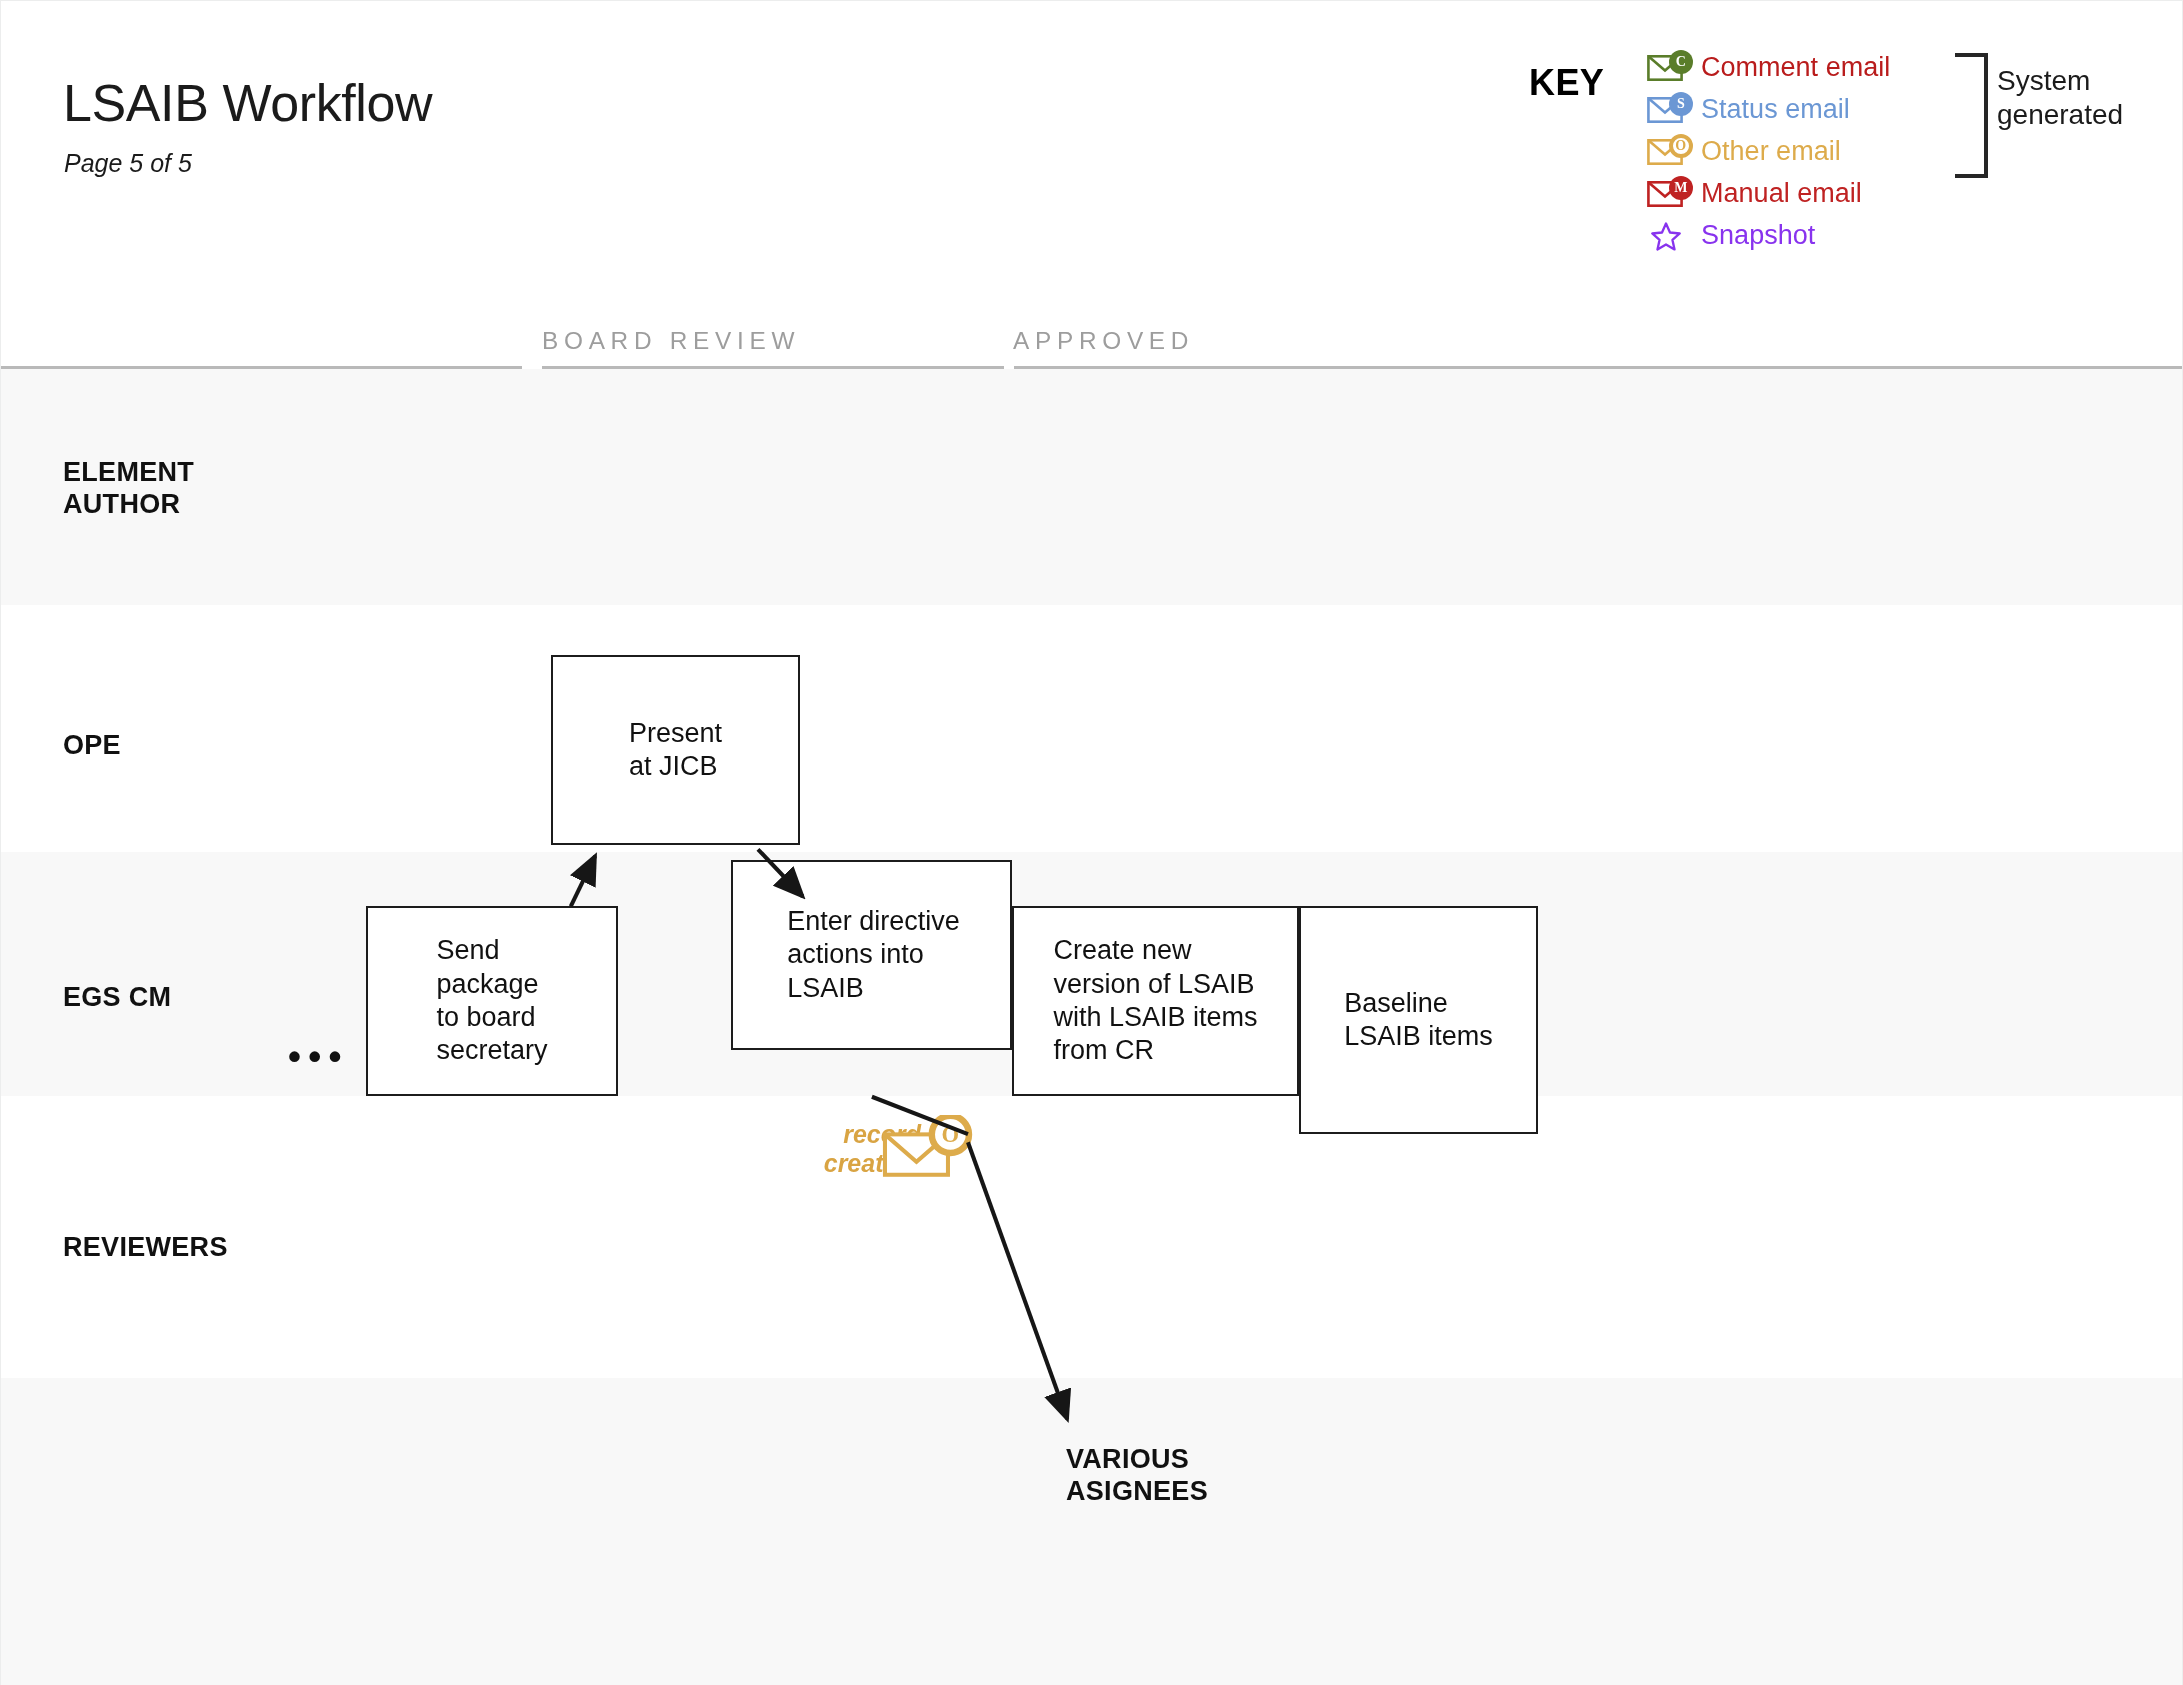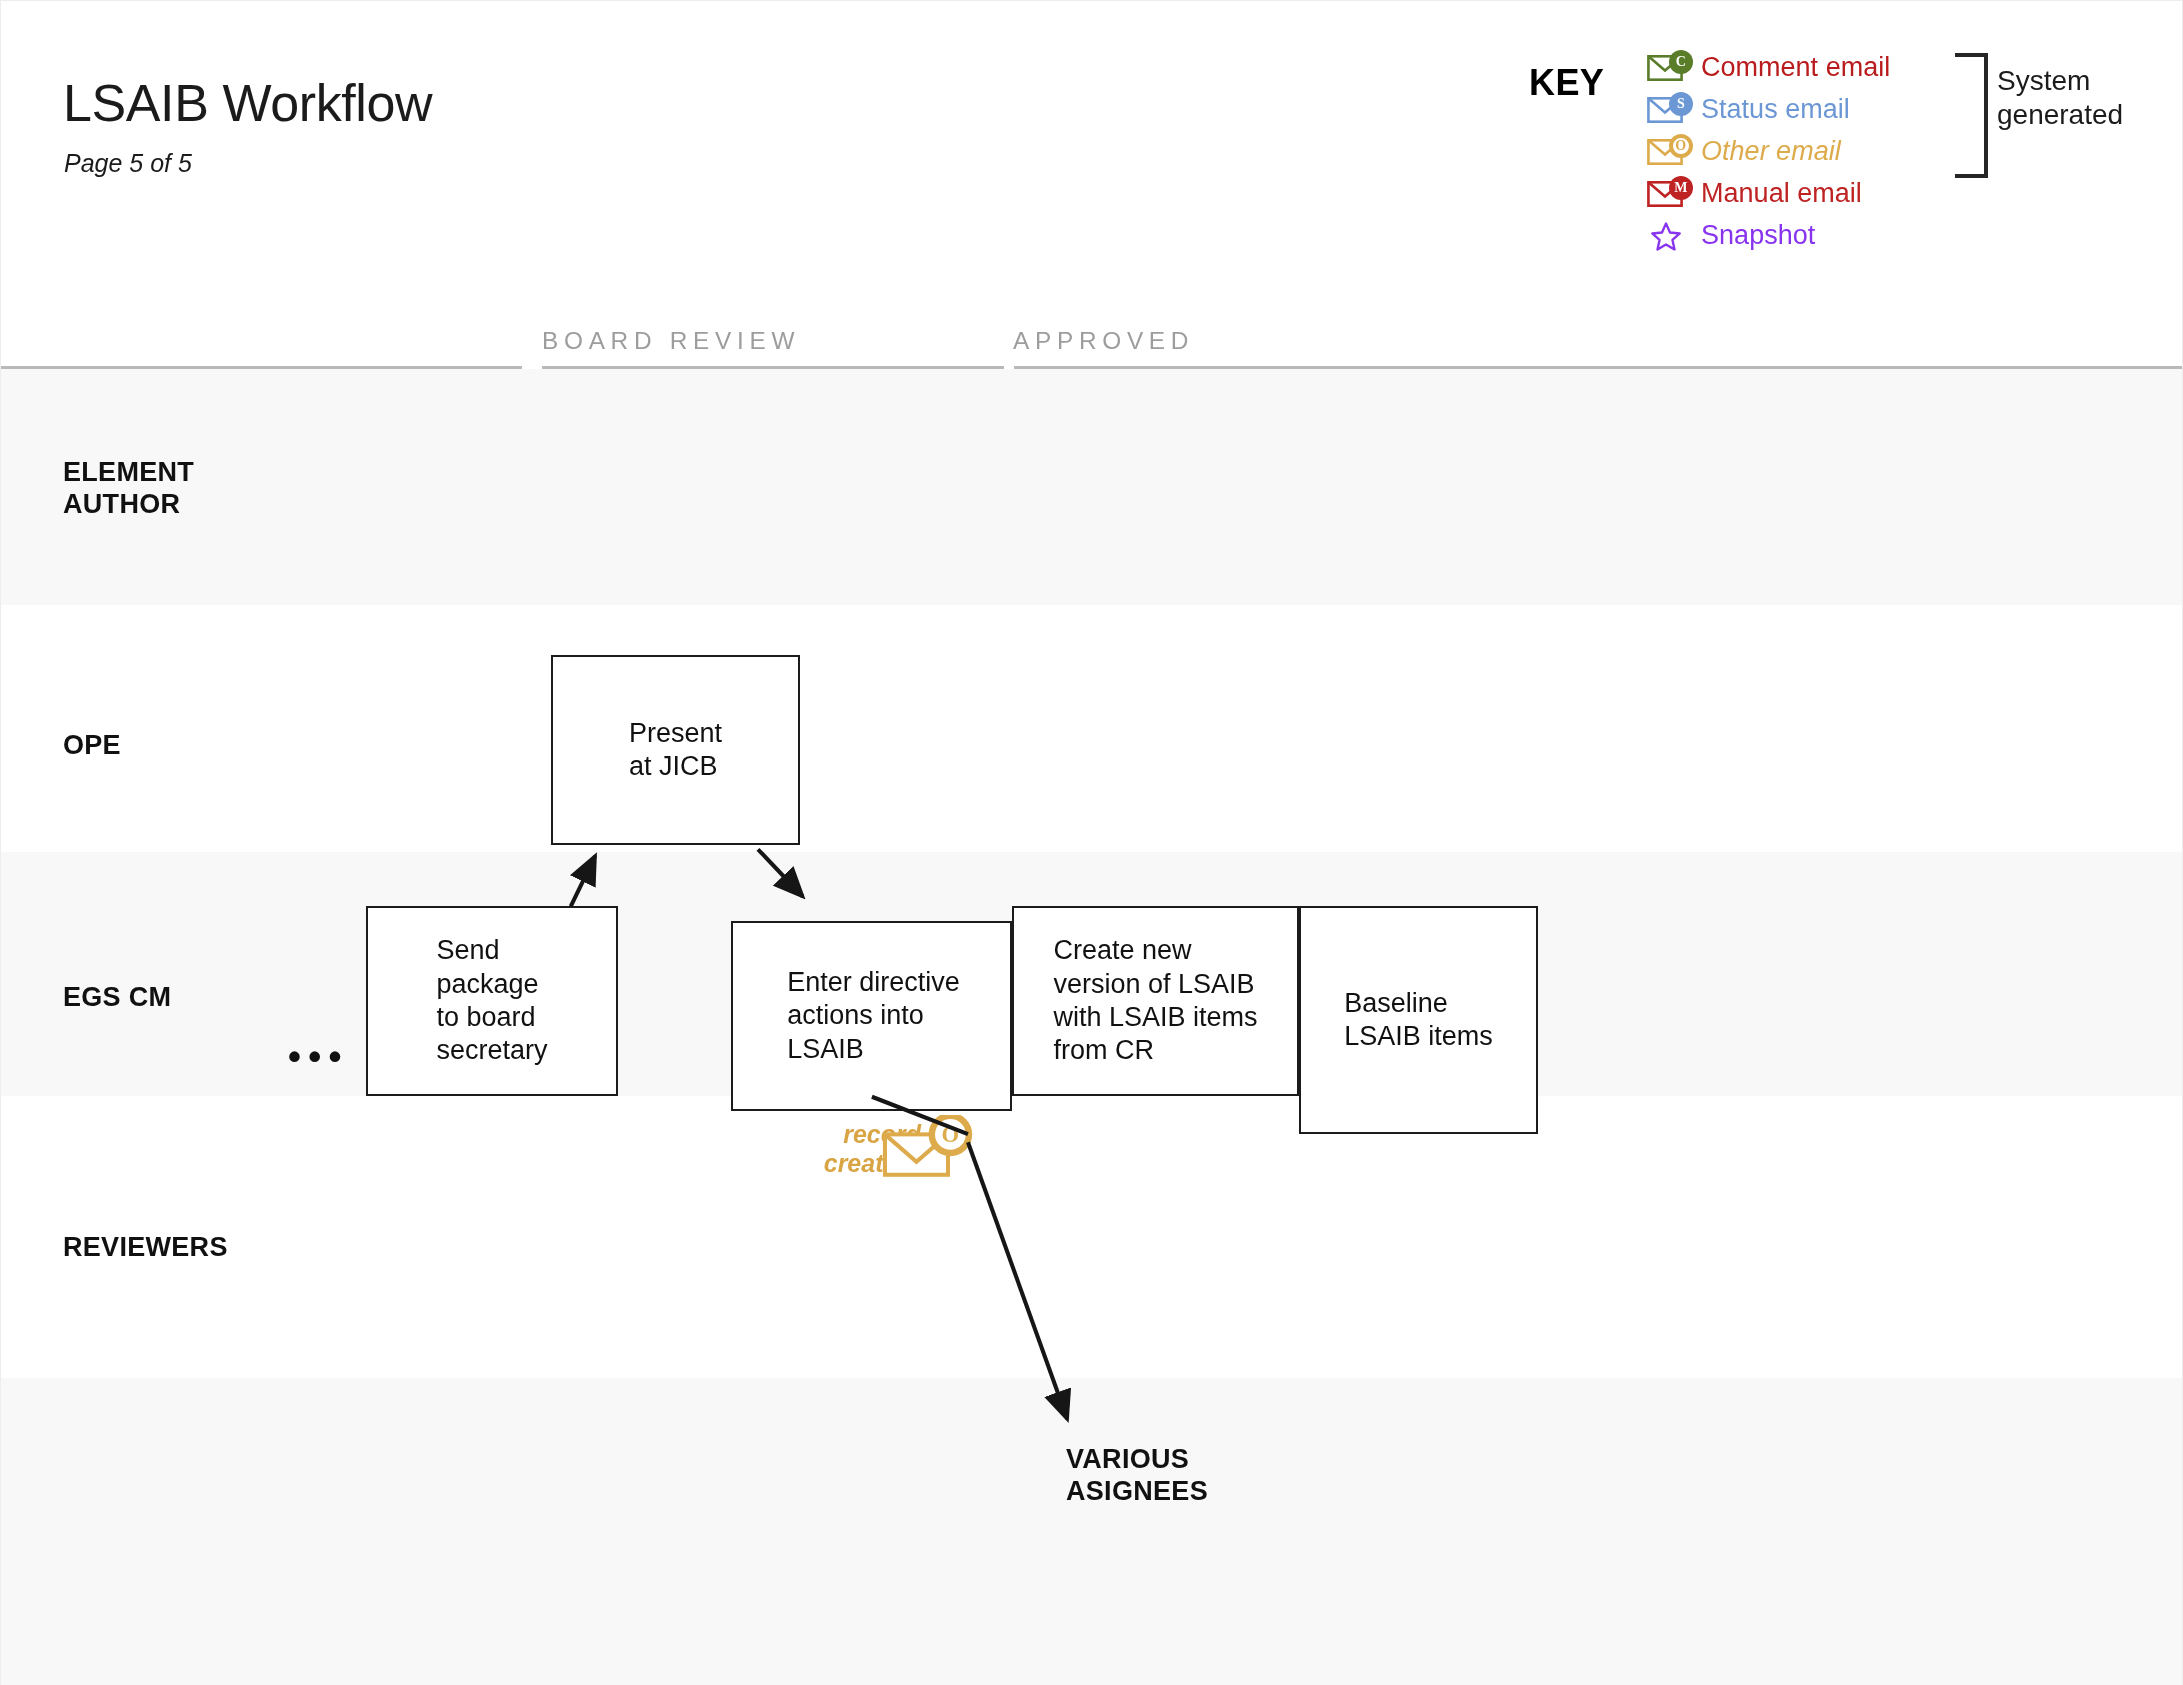--- a/index.html
+++ b/index.html
@@ -141,21 +141,21 @@
       </div>
 
       <div class="legend-row">
         <span class="legend-icon">
           <svg class="env" viewBox="0 0 44 32" fill="none">
             <rect x="1.6" y="1.6" width="40.8" height="28.8" stroke="#ddab4b" stroke-width="3.2"></rect>
             <path d="M1.6 1.6 L22 19 L42.4 1.6" stroke="#ddab4b" stroke-width="3.2" fill="none"></path>
           </svg>
           <span class="badge" style="background:#ffffff;color:#ddab4b;border:4.1px solid #ddab4b;box-sizing:border-box;">O</span>
         </span>
-        <span class="legend-text" style="color:#ddab4b;font-style:italic;">Other email</span>
+        <span class="legend-text" style="color:#ddab4b;">Other email</span>
       </div>
 
       <div class="legend-row">
         <span class="legend-icon">
           <svg class="env" viewBox="0 0 44 32" fill="none">
             <rect x="1.6" y="1.6" width="40.8" height="28.8" stroke="#bf2222" stroke-width="3.2"></rect>
             <path d="M1.6 1.6 L22 19 L42.4 1.6" stroke="#bf2222" stroke-width="3.2" fill="none"></path>
           </svg>
           <span class="badge" style="background:#bf2222;color:#ffffff;">M</span>
         </span>
@@ -200,21 +200,21 @@
   <div class="ellipsis" style="left:287px;top:1037px;">•••</div>
 
   <div class="box" style="left:550px;top:654px;width:249px;height:190px;white-space:pre-line;">Present
 at JICB</div>
 
   <div class="box" style="left:365px;top:905px;width:252px;height:190px;white-space:pre-line;">Send
 package
 to board
 secretary</div>
 
-  <div class="box" style="left:730px;top:920px;width:281px;height:190px;white-space:pre-line;padding-left:12px;">Enter directive
+  <div class="box" style="left:730px;top:859px;width:281px;height:190px;white-space:pre-line;padding-left:12px;">Enter directive
 actions into
 LSAIB</div>
 
   <div class="box" style="left:1011px;top:905px;width:287px;height:190px;white-space:pre-line;">Create new
 version of LSAIB
 with LSAIB items
 from CR</div>
 
   <div class="box" style="left:1298px;top:905px;width:239px;height:228px;white-space:pre-line;">Baseline
 LSAIB items</div>

